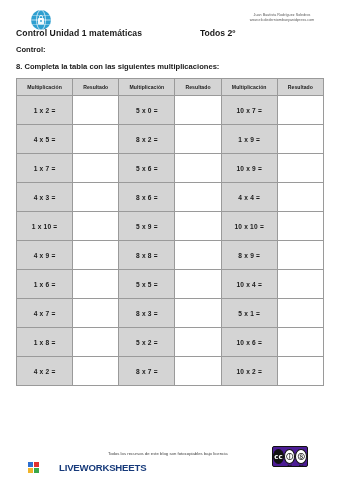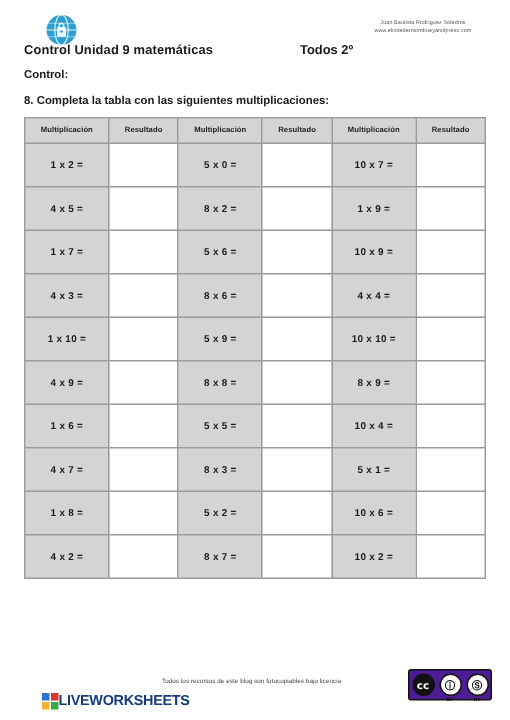--- a/index.html
+++ b/index.html
@@ -139,21 +139,21 @@
     top: 451px;
     font-size: 4.2px;
     color: #3a3a3a;
     letter-spacing: 0.01em;
     white-space: nowrap;
   }
   .cc-badge {
     position: absolute;
     left: 272px;
     top: 446px;
-    width: 56px;
+    width: 36px;
     height: 21px;
     border: 1px solid #111;
     border-radius: 2px;
     background: #4c1d95;
     display: flex;
     align-items: center;
     justify-content: space-around;
     box-sizing: border-box;
   }
   .cc-circle {
@@ -186,21 +186,21 @@
     letter-spacing: 0;
   }
 
   
   .lw-logo {
     position: absolute;
     left: 3px;
     top: 462px;
     display: flex;
     align-items: center;
-    gap: 0;
+    gap: 20px;
     padding-left: 25px;
   }
   .lw-grid {
     width: 11px;
     height: 11px;
     display: grid;
     grid-template-columns: 1fr 1fr;
     grid-template-rows: 1fr 1fr;
     gap: 0.8px;
   }
@@ -229,21 +229,21 @@
       <rect x="19" y="13" width="6" height="7" rx="3" fill="none" stroke="#ffffff" stroke-width="2" opacity="0.92"></rect>
       <circle cx="22" cy="24" r="1.8" fill="#2e9fd0"></circle>
     </svg>
 
     <div class="credit">
       <span>Juan Bautista Rodríguez Soledros</span>
       <span>www.elcolederniombueyanidpress.com</span>
     </div>
 
     <div class="title-row">
-      <div class="doc-title">Control Unidad 9 matemáticas</div>
+      <div class="doc-title">Control Unidad 1 matemáticas</div>
       <div class="course">Todos 2º</div>
     </div>
   </div>
 
   <div class="nombre">Control:</div>
   <div class="instruction">8. Completa la tabla con las siguientes multiplicaciones:</div>
 
   <div class="table-wrap">
     <table class="mult-table">
       <colgroup>

